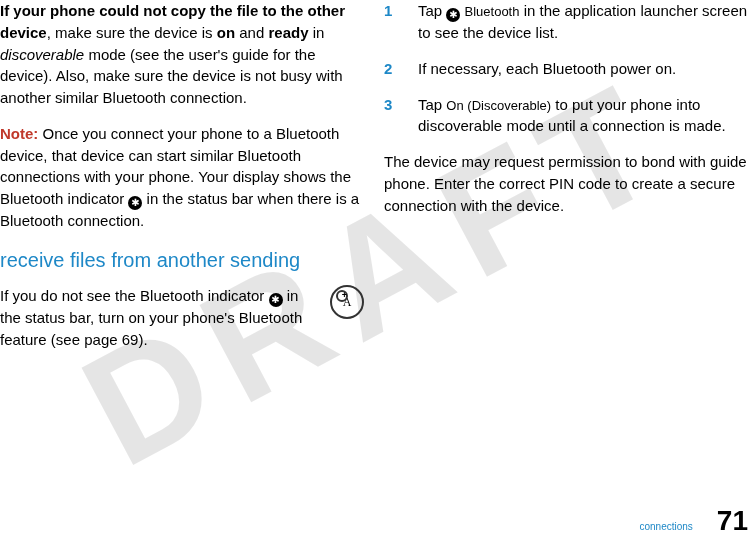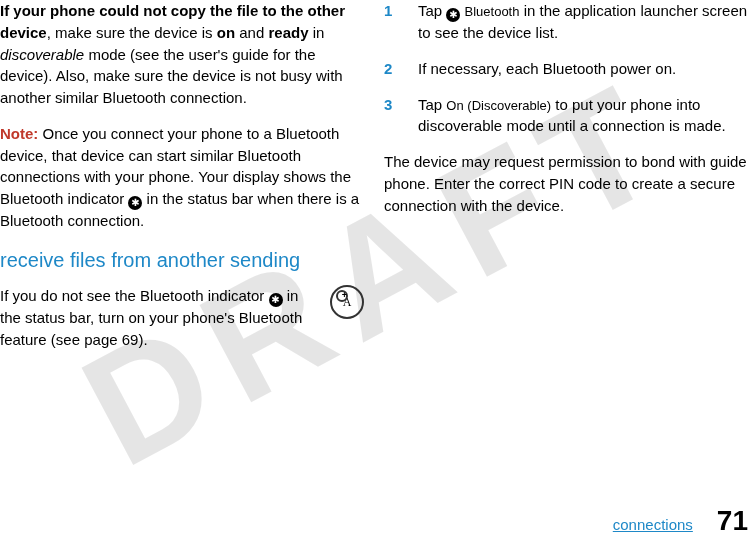--- a/index.html
+++ b/index.html
@@ -122,21 +122,21 @@
   }
   .footer {
     position: absolute;
     bottom: 4px;
     right: 6px;
     display: flex;
     align-items: baseline;
     gap: 24px;
     z-index: 2;
   }
-  .footer .section-name { color: #1e88c7; font-size: 15px; text-decoration: underline; }
+  .footer .section-name { color: #1e88c7; font-size: 10px; }
   .footer .page-num { font-weight: 900; font-size: 28px; }
 </style>
 </head>
 <body>
 
 <div class="watermark">DRAFT</div>
 
 <div class="cols">
   <div class="col">
     <p>

